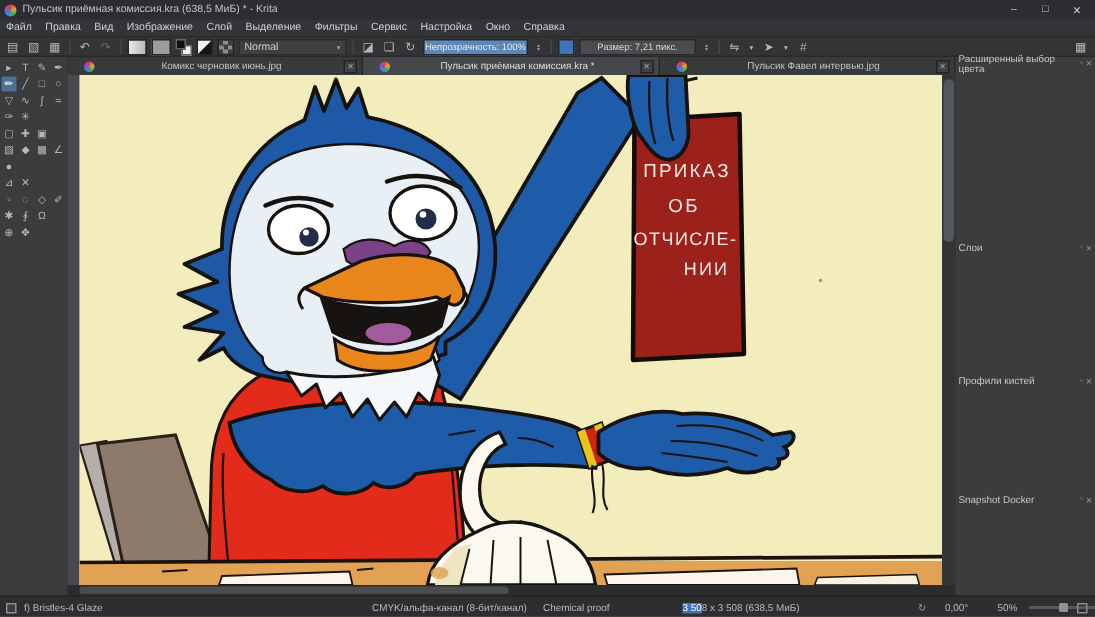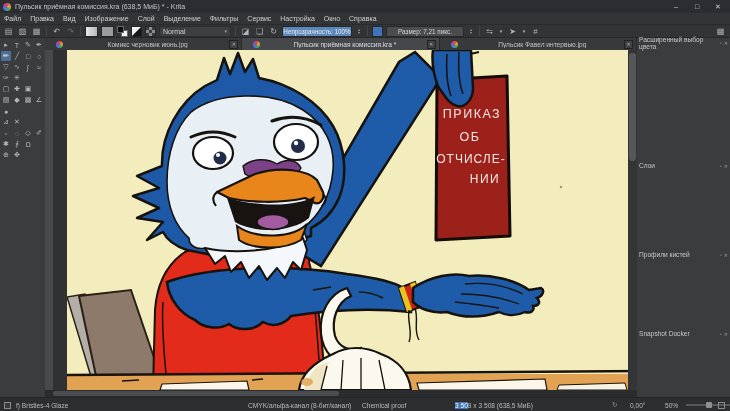--- a/index.html
+++ b/index.html
@@ -37,21 +37,21 @@
   .tool.blank{visibility:hidden;}
   
   #tabbar{left:45px;top:38px;width:592px;height:12px;background:#2c2e30;display:flex;}
   .dtab{flex:1;display:flex;align-items:center;background:#37393b;border-right:1px solid #26282a;font-size:6.6px;color:#c3c5c7;padding:0 3px;}
   .dtab.active{background:#45474a;color:#dddfe1;}
   .dtab .lbl{flex:1;text-align:center;overflow:hidden;white-space:nowrap;}
   .dtab .cls{width:9px;height:9px;border:1px solid #202224;background:#3f4143;display:flex;align-items:center;justify-content:center;font-size:5px;color:#aeb0b2;flex:0 0 auto;}
   .dtab .kicon{margin:0 3px 0 8px;width:7px;height:7px;}
   
   #canv-margin{left:45px;top:50px;width:8px;height:340px;background:#47494c;}
-  #canvas-wrap{left:67px;top:50px;width:575px;height:340px;background:#f3edbd;}
+  #canvas-wrap{left:53px;top:50px;width:575px;height:340px;background:#f3edbd;}
   #vscroll{left:628px;top:50px;width:9px;height:340px;background:#333537;}
   #vscroll .thumb{position:absolute;left:1px;top:3px;width:7px;height:108px;background:#55585b;border-radius:3px;}
   #hscroll{left:45px;top:390px;width:592px;height:7px;background:#2a2c2e;}
   #hscroll .thumb{position:absolute;left:8px;top:1px;width:286px;height:5px;background:#4a4d4f;border-radius:2px;}
   
   #rpanel{left:637px;top:38px;width:93px;height:359px;background:#3a3c3e;font-size:6.6px;}
   .dtitle{position:absolute;left:0;width:93px;height:9px;display:flex;align-items:center;padding:0 2px;color:#c6c8ca;}
   .dtitle .dbtns{margin-left:auto;display:flex;gap:2px;font-size:5px;color:#9a9c9e;}
   
   #statusbar{left:0;top:397px;width:730px;height:14px;background:#2c2e30;font-size:6.6px;color:#b9bbbd;border-top:1px solid #232527;}

